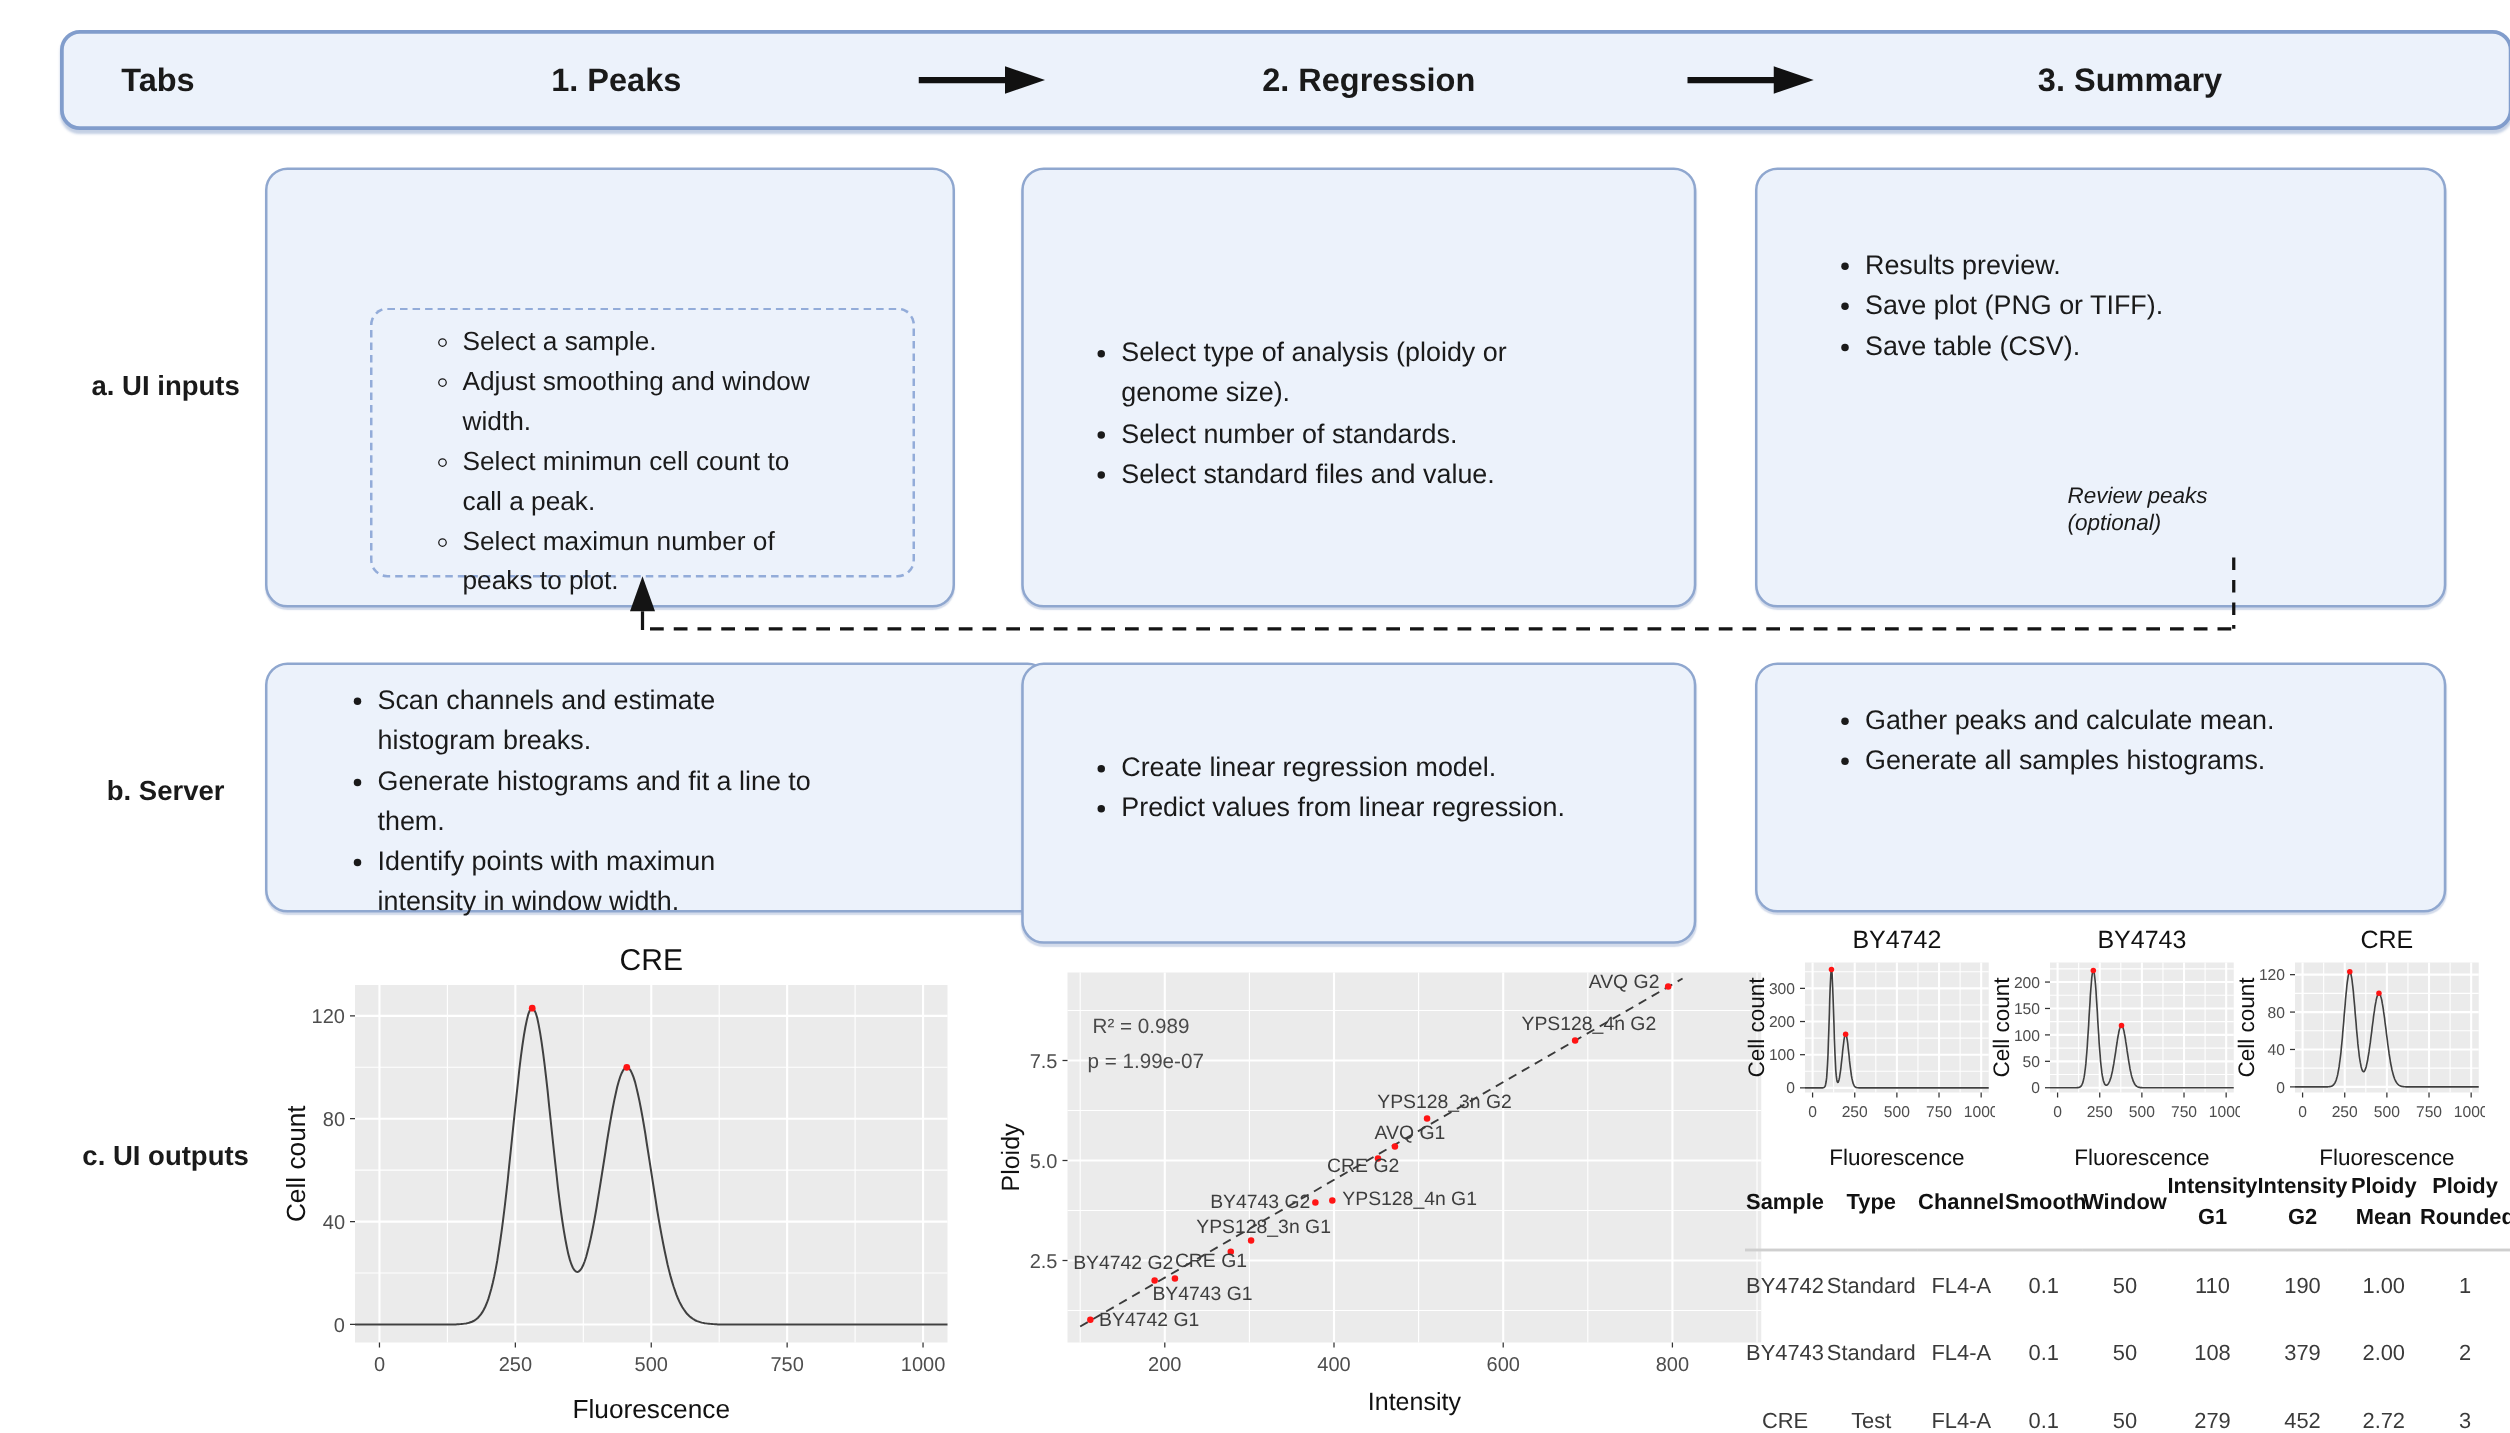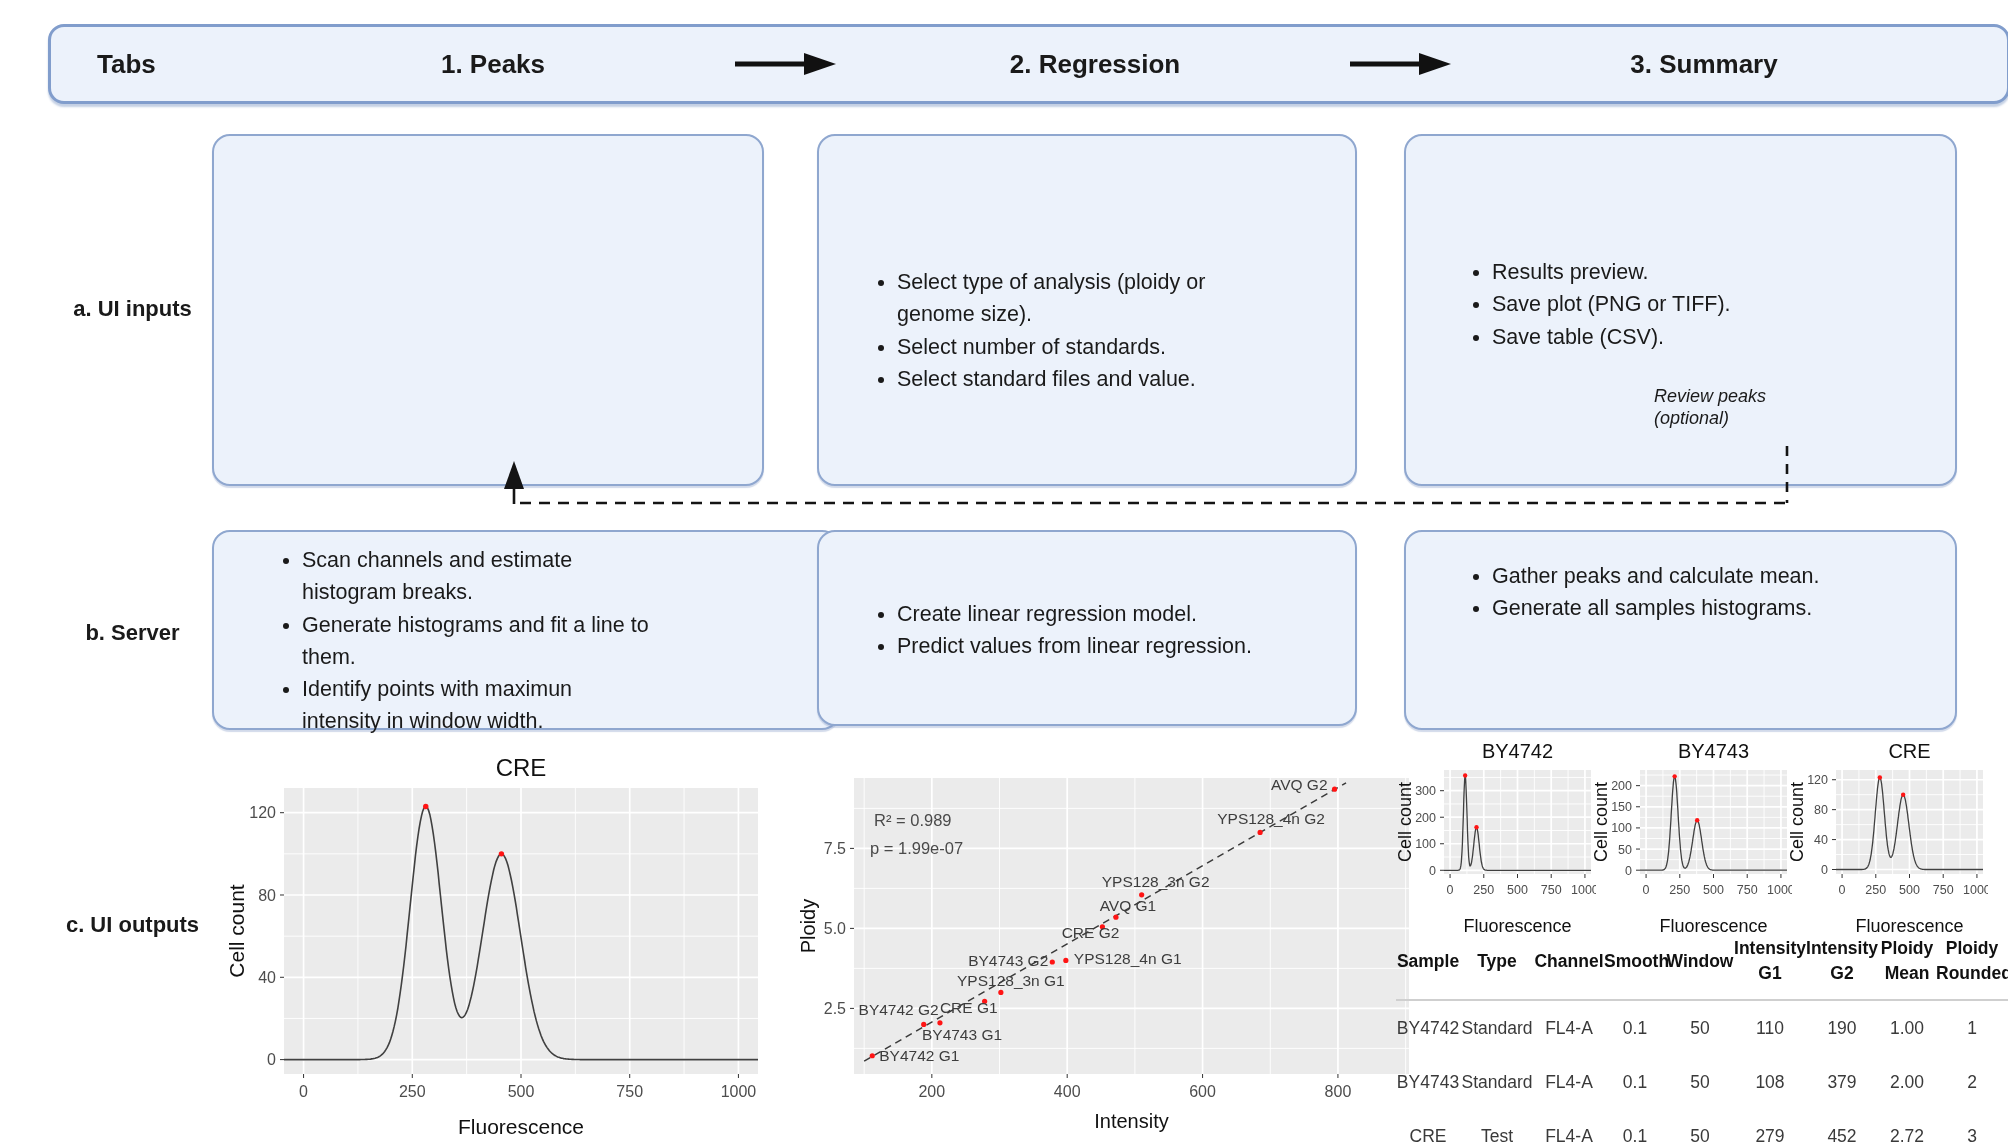--- a/index.html
+++ b/index.html
@@ -53,53 +53,64 @@
       <line x1="3" y1="13" x2="76" y2="13" stroke="#111" stroke-width="5"></line>
       <polygon points="72,2 104,13 72,24" fill="#111"></polygon>
     </svg>
   </div>
 
   <span class="row-label" style="top:296px">a. UI inputs</span>
   <span class="row-label" style="top:620px">b. Server</span>
   <span class="row-label" style="top:912px">c. UI outputs</span>
 
   <div class="box" style="left:212px;top:134px;width:552px;height:352px">
+    <div class="subbox">
+      <ul>
+          <li>Select a sample.</li>
+          <li>Adjust smoothing and window
+width.</li>
+          <li>Select minimun cell count to
+call a peak.</li>
+          <li>Select maximun number of
+peaks to plot.</li>
+        </ul>
+    </div>
   </div>
 
   <div class="box" style="left:817px;top:134px;width:540px;height:352px">
     <ul style="padding-top:130px;padding-left:78px">
         <li>Select type of analysis (ploidy or
 genome size).</li>
         <li>Select number of standards.</li>
         <li>Select standard files and value.</li>
       </ul>
   </div>
 
   <div class="box" style="left:1404px;top:134px;width:553px;height:352px">
-    <ul style="padding-top:120px;padding-left:86px">
+    <ul style="padding-top:60px;padding-left:86px">
         <li>Results preview.</li>
         <li>Save plot (PNG or TIFF).</li>
         <li>Save table (CSV).</li>
       </ul>
     <span class="note">Review peaks
 (optional)</span>
   </div>
 
   <div class="box" style="left:212px;top:530px;width:628px;height:200px">
     <ul style="padding-top:12px">
         <li>Scan channels and estimate
 histogram breaks.</li>
         <li>Generate histograms and fit a line to
 them.</li>
         <li>Identify points with maximun
 intensity in window width.</li>
       </ul>
   </div>
 
-  <div class="box" style="left:817px;top:530px;width:540px;height:196px">
+  <div class="box" style="left:817px;top:530px;width:540px;height:225px">
     <ul style="padding-top:66px;padding-left:78px">
         <li>Create linear regression model.</li>
         <li>Predict values from linear regression.</li>
       </ul>
   </div>
 
   <div class="box" style="left:1404px;top:530px;width:553px;height:200px">
     <ul style="padding-top:28px;padding-left:86px">
         <li>Gather peaks and calculate mean.</li>
         <li>Generate all samples histograms.</li>

